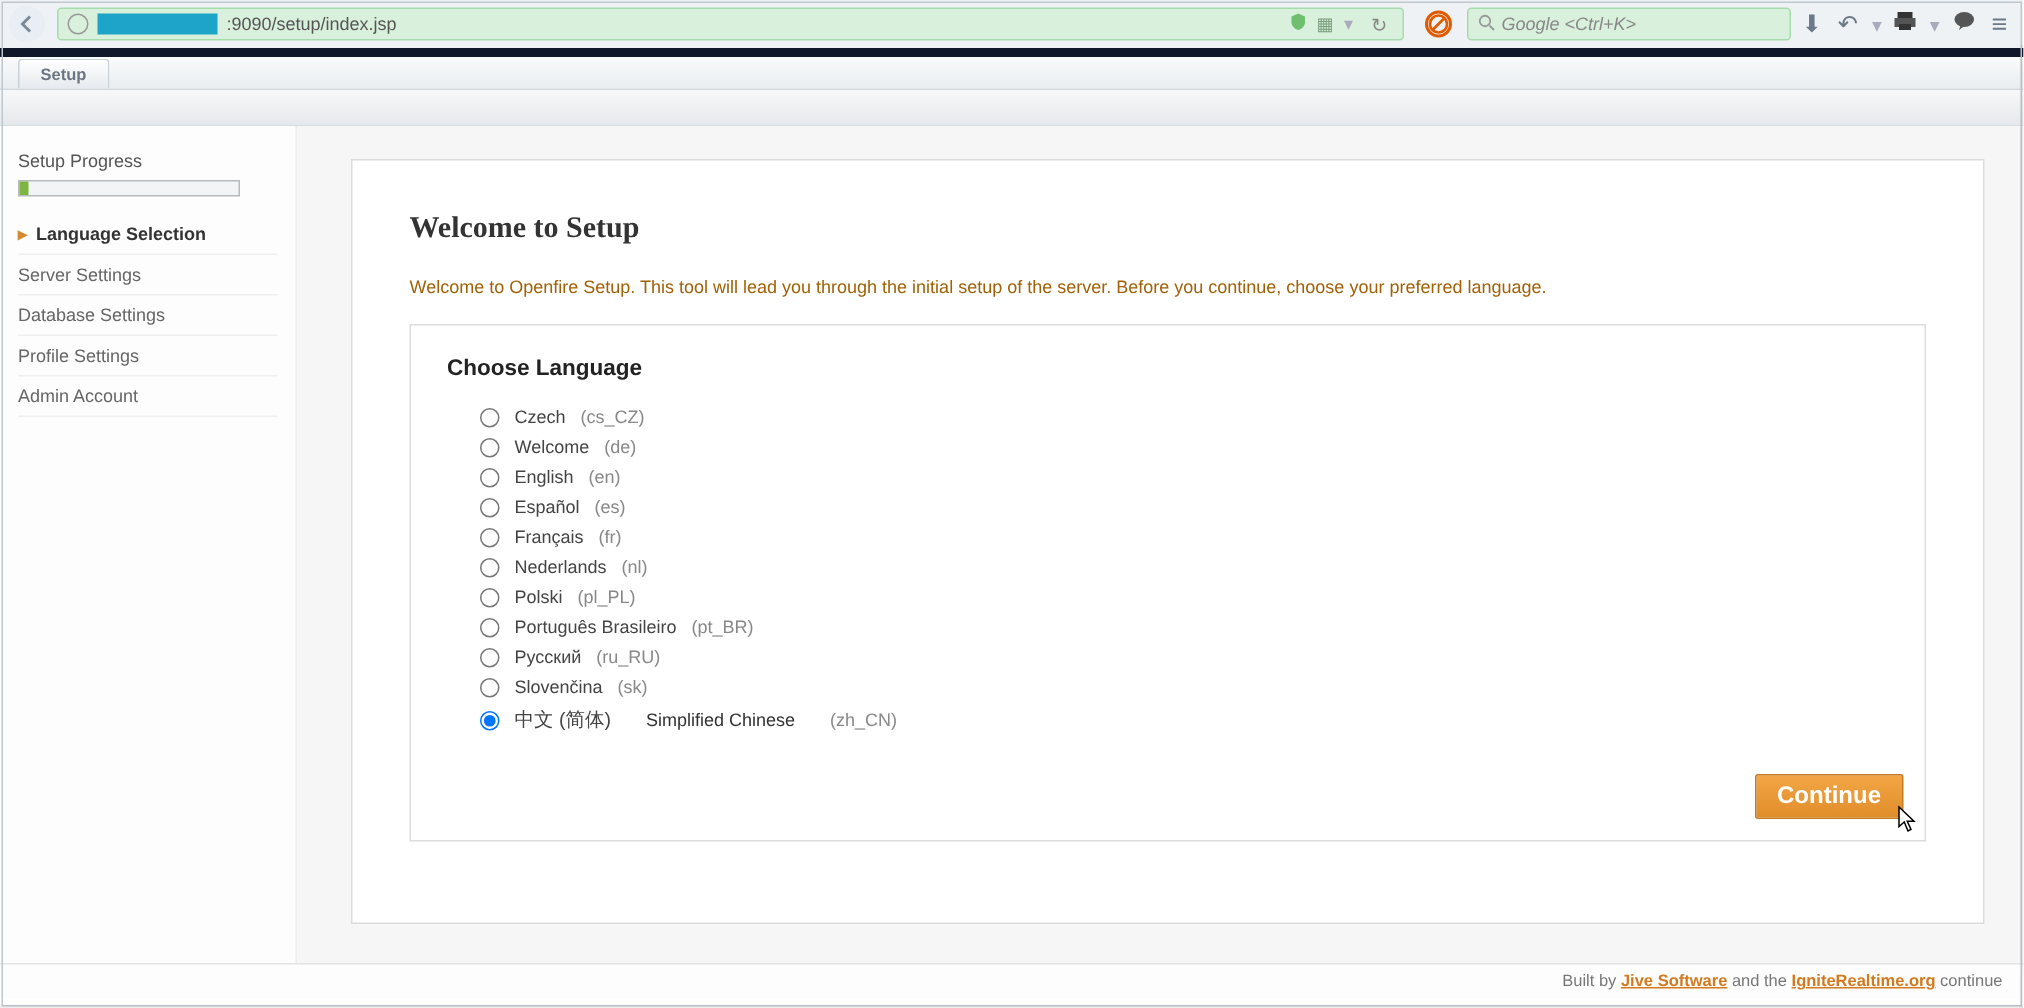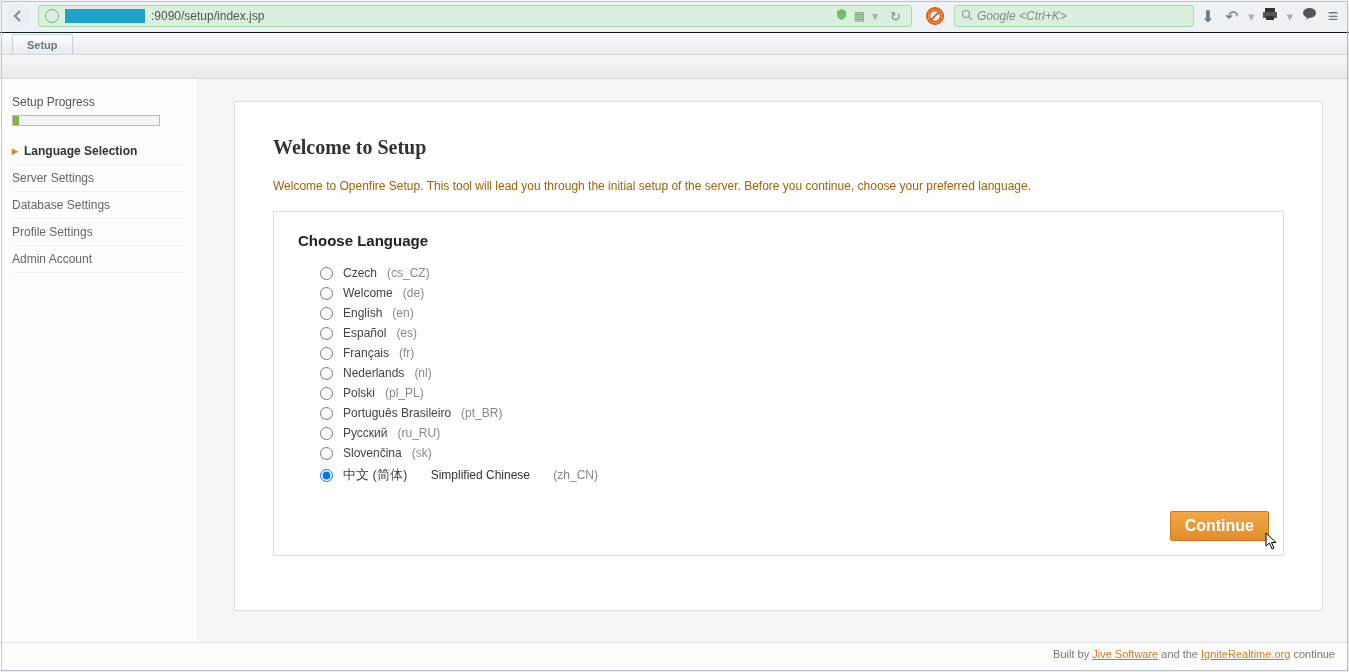--- a/index.html
+++ b/index.html
@@ -1,28 +1,28 @@
 <!DOCTYPE html>
 <html><head>
   <meta charset="utf-8">
   <style>
     * { margin: 0; padding: 0; box-sizing: border-box; }
     body { font-family: Arial, sans-serif; font-size: 13px; color: #333; background: #fff; width: 1349px; height: 672px; overflow: hidden; position: relative; }
 
     
-    .browser-chrome { height: 30px; background: #eef2f5; border-bottom: 1px solid #0f172a; display: flex; align-items: center; padding: 16px 6px; gap: 4px; }
+    .browser-chrome { height: 30px; background: #eef2f5; border-bottom: 6px solid #0f172a; display: flex; align-items: center; padding: 16px 6px; gap: 4px; }
     .nav-arrow { width: 24px; height: 24px; border-radius: 50%; background: #e8eef3; display: flex; align-items: center; justify-content: center; color: #7a8a99; font-size: 14px; cursor: pointer; }
     .url-bar { flex: 1; height: 22px; background: #d9f0dc; border: 1px solid #a6dcab; border-radius: 3px; display: flex; align-items: center; padding: 0 6px; gap: 6px; margin: 0 4px; color: #555; font-size: 12px; }
     .url-globe { width: 14px; height: 14px; border-radius: 50%; border: 1px solid #999; display: inline-block; }
     .url-covered { width: 80px; height: 14px; background: #1ea4c9; display: inline-block; }
     .url-text { flex: 1; }
     .url-icon { color: #7a9d7d; font-size: 12px; }
     .reload-icon { color: #888; font-size: 13px; padding: 0 4px; cursor: pointer; }
     .noscript-icon { width: 18px; height: 18px; border-radius: 50%; border: 2px solid #e05a00; display: flex; align-items: center; justify-content: center; color: #e05a00; font-size: 11px; margin: 0 6px; }
-    .search-bar { width: 240px; height: 22px; background: #d9f0dc; border: 1px solid #a6dcab; border-radius: 3px; display: flex; align-items: center; padding: 0 6px; gap: 4px; font-style: italic; color: #888; font-size: 12px; }
+    .search-bar { width: 216px; height: 22px; background: #d9f0dc; border: 1px solid #a6dcab; border-radius: 3px; display: flex; align-items: center; padding: 0 6px; gap: 4px; font-style: italic; color: #888; font-size: 12px; }
     .toolbar-icon { width: 20px; color: #6a7a88; font-size: 16px; text-align: center; cursor: pointer; }
     .toolbar-sep { color: #aab; padding: 0 2px; }
 
     
     .tab-strip { height: 22px; background: linear-gradient(#fafbfc, #e9edf0); border-bottom: 1px solid #cfd6dc; display: flex; align-items: flex-end; padding-left: 12px; }
     .page-tab { height: 20px; padding: 0 14px; background: linear-gradient(#fefefe, #e6eaee); border: 1px solid #c8d0d8; border-bottom: none; border-radius: 3px 3px 0 0; font-size: 11px; font-weight: bold; color: #6c7680; line-height: 20px; }
 
     
     .subheader { height: 24px; background: linear-gradient(#f7f8f9, #e6e9ec); border-bottom: 1px solid #d7dce0; }
 
@@ -50,21 +50,21 @@
     .lang-code { color: #888; }
     .lang-row.selected { font-weight: normal; }
     .lang-row.selected .lang-native { font-size: 13px; }
     .lang-row.selected .lang-en { font-weight: normal; color: #333; }
 
     .continue-btn { position: absolute; right: 14px; bottom: 14px; padding: 5px 14px; background: linear-gradient(#f3a545, #e08e2a); border: 1px solid #c67a1f; border-radius: 2px; color: #fff; font-weight: bold; font-size: 16px; cursor: pointer; }
     .cursor-ptr { position: absolute; right: 4px; bottom: 2px; font-size: 14px; color: #000; }
 
     
     .footer { position: absolute; bottom: 6px; left: 0; right: 0; height: 24px; border-top: 1px solid #e2e4e6; background: #fdfdfd; text-align: right; padding: 5px 14px; font-size: 11px; color: #777; }
-    .footer a { color: #d37a1e; text-decoration: underline; cursor: pointer; }
+    .footer a { color: #d37a1e; text-decoration: underline; cursor: pointer; font-weight: bold; }
 
     .frame-border { position: absolute; inset: 1px; border: 1px solid #bfc7ce; pointer-events: none; }
     .shadow-r { position: absolute; right: 0; top: 30px; bottom: 0; width: 3px; background: linear-gradient(to right, rgba(0,0,0,0), rgba(0,0,0,0.08)); pointer-events: none; }
     .shadow-b { position: absolute; left: 0; right: 0; bottom: 0; height: 3px; background: linear-gradient(to bottom, rgba(0,0,0,0), rgba(0,0,0,0.08)); pointer-events: none; }
   </style>
 </head>
 <body>
 
 <div class="browser-chrome">
   <div class="nav-arrow">

